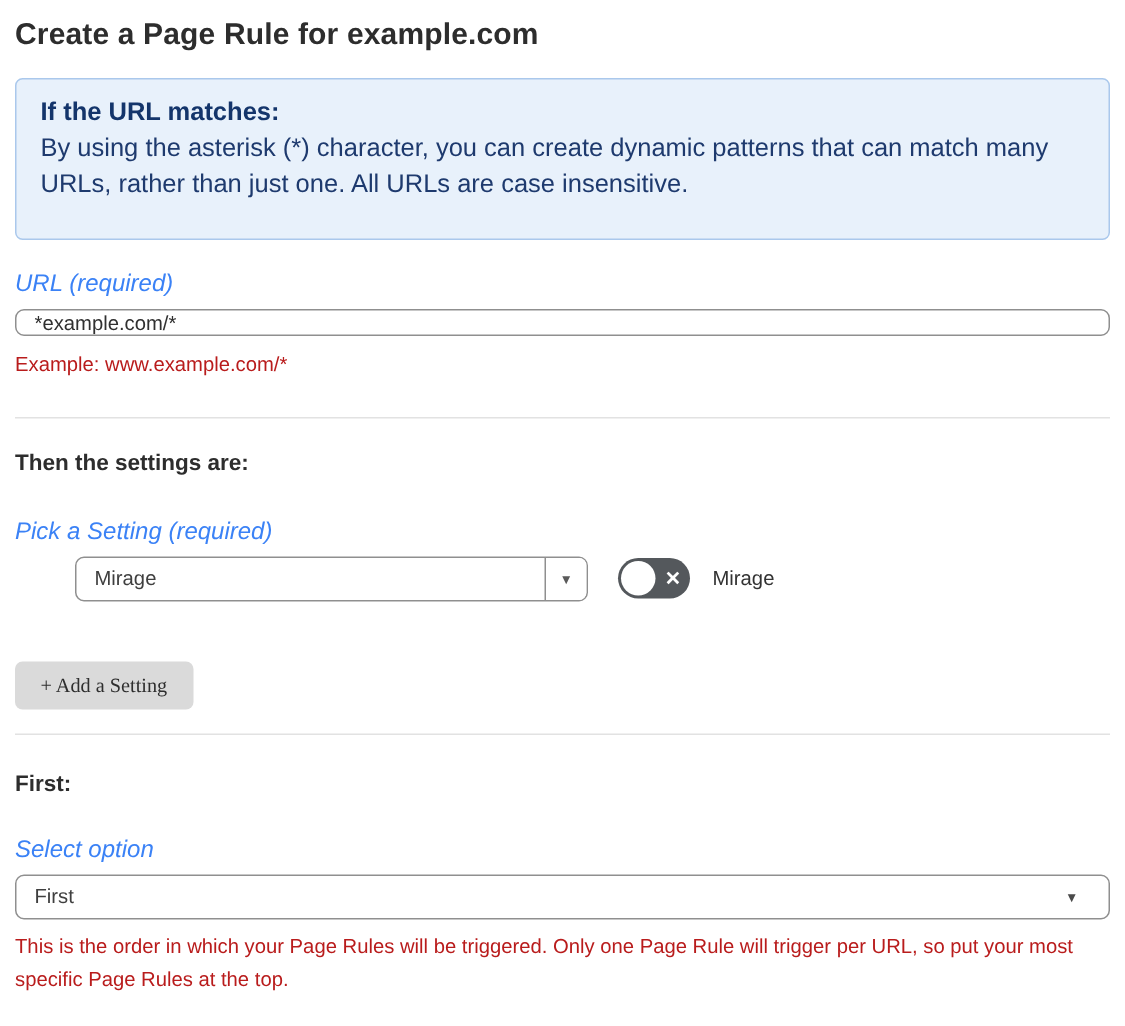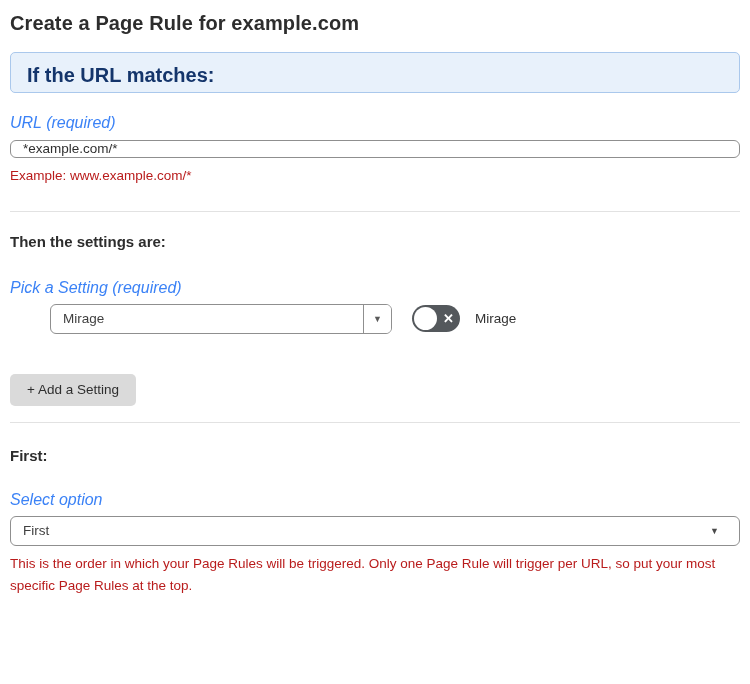--- a/index.html
+++ b/index.html
@@ -19,22 +19,22 @@
     font-weight: 700;
     color: #2d2d2d;
     margin: 4px 0 17px 0;
     letter-spacing: 0.1px;
   }
 
   .info-box {
     background: #e8f1fb;
     border: 1px solid #aac8ec;
     border-radius: 5px;
-    padding: 10px 16px 5px 16px;
-    font-size: 20px;
+    padding: 10px 16px 24px 16px;
+    font-size: 17px;
     line-height: 24px;
     color: #1e3a6e;
     margin-bottom: 21px;
   }
   .info-heading { font-weight: 700; color: #14356b; }
   .info-body { color: #1e3a6e; }
   .info-link {
     color: #2d6cc4;
     text-decoration: underline;
     cursor: pointer;
@@ -156,37 +156,38 @@
 
   .btn {
     display: inline-flex;
     align-items: center;
     justify-content: center;
     height: 32px;
     padding: 0 17px;
     border: none;
     border-radius: 5px;
     font-size: 13.5px;
-    font-family: Liberation Sans, sans-serif;
+    font-family: Liberation Serif, serif;
     cursor: pointer;
     white-space: nowrap;
   }
   .btn-gray { background: #dadada; color: #2e2e2e; }
 
   .add-setting-btn { margin-bottom: 0; }
 </style>
 </head>
 <body>
 
 <div class="container">
 
   <h1 class="page-title">Create a Page Rule for example.com</h1>
 
   <div class="info-box">
     <div class="info-heading">If the URL matches:</div>
+    <div class="info-body">By using the asterisk (*) character, you can create dynamic patterns that can match many URLs, rather than just one. All URLs are case insensitive.</div>
   </div>
 
   <div class="field-label">URL (required)</div>
   <input class="url-input" type="text" value="*example.com/*" style="">
   <div class="helper-text">Example: www.example.com/*</div>
 
   <hr class="divider divider-1">
 
   <h2 class="section-heading">Then the settings are:</h2>
 

